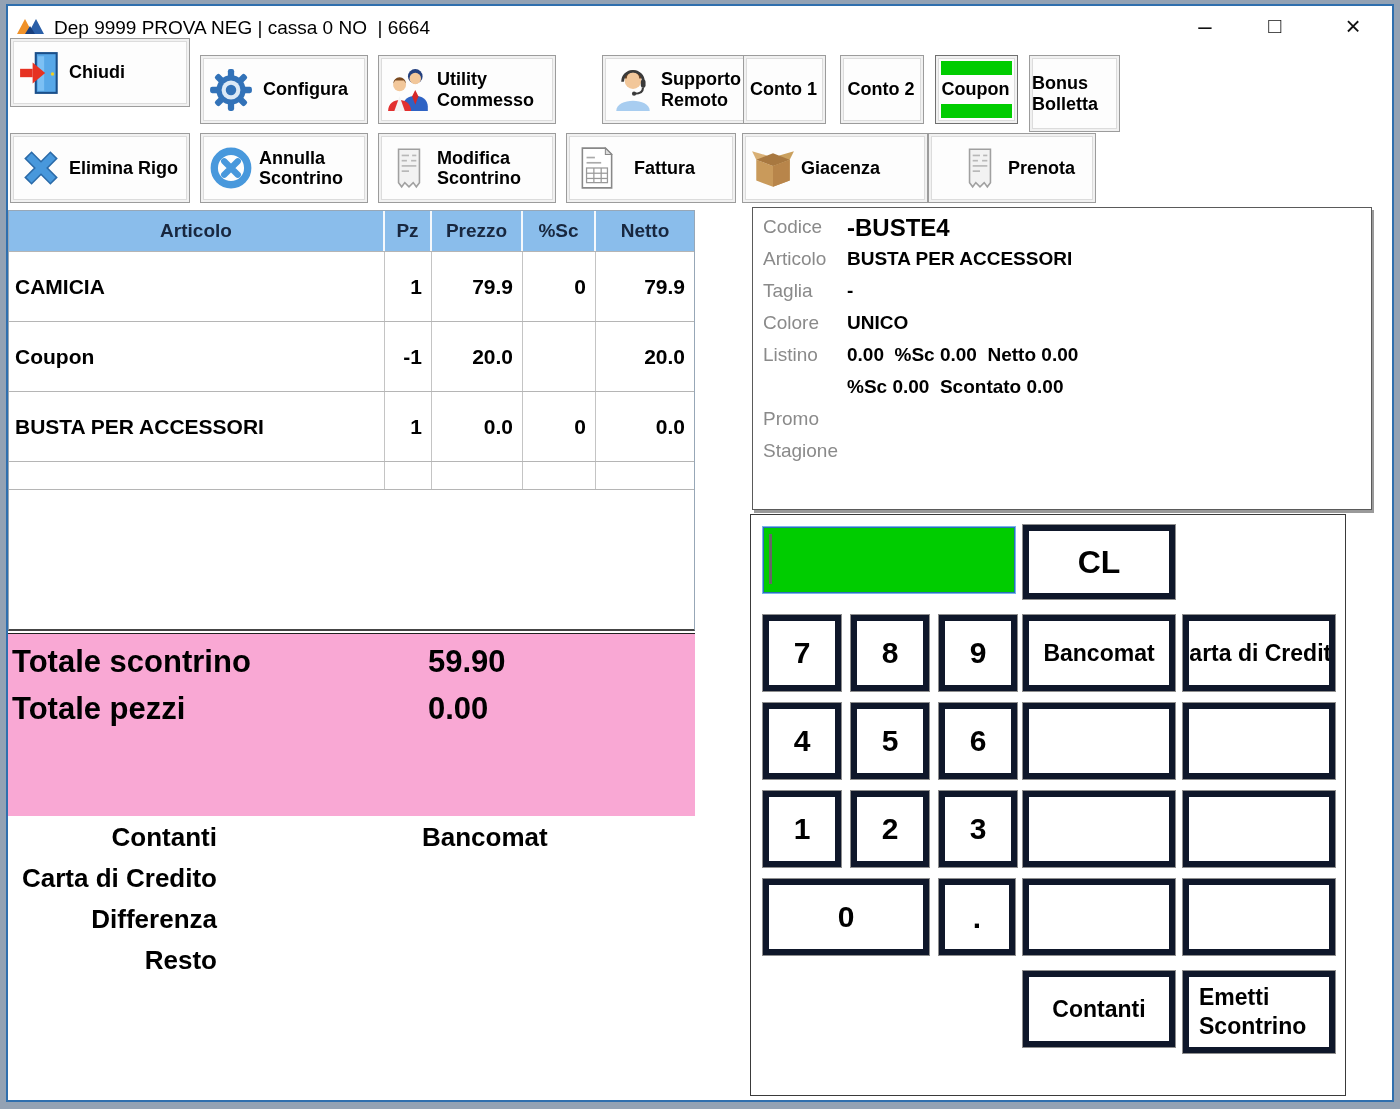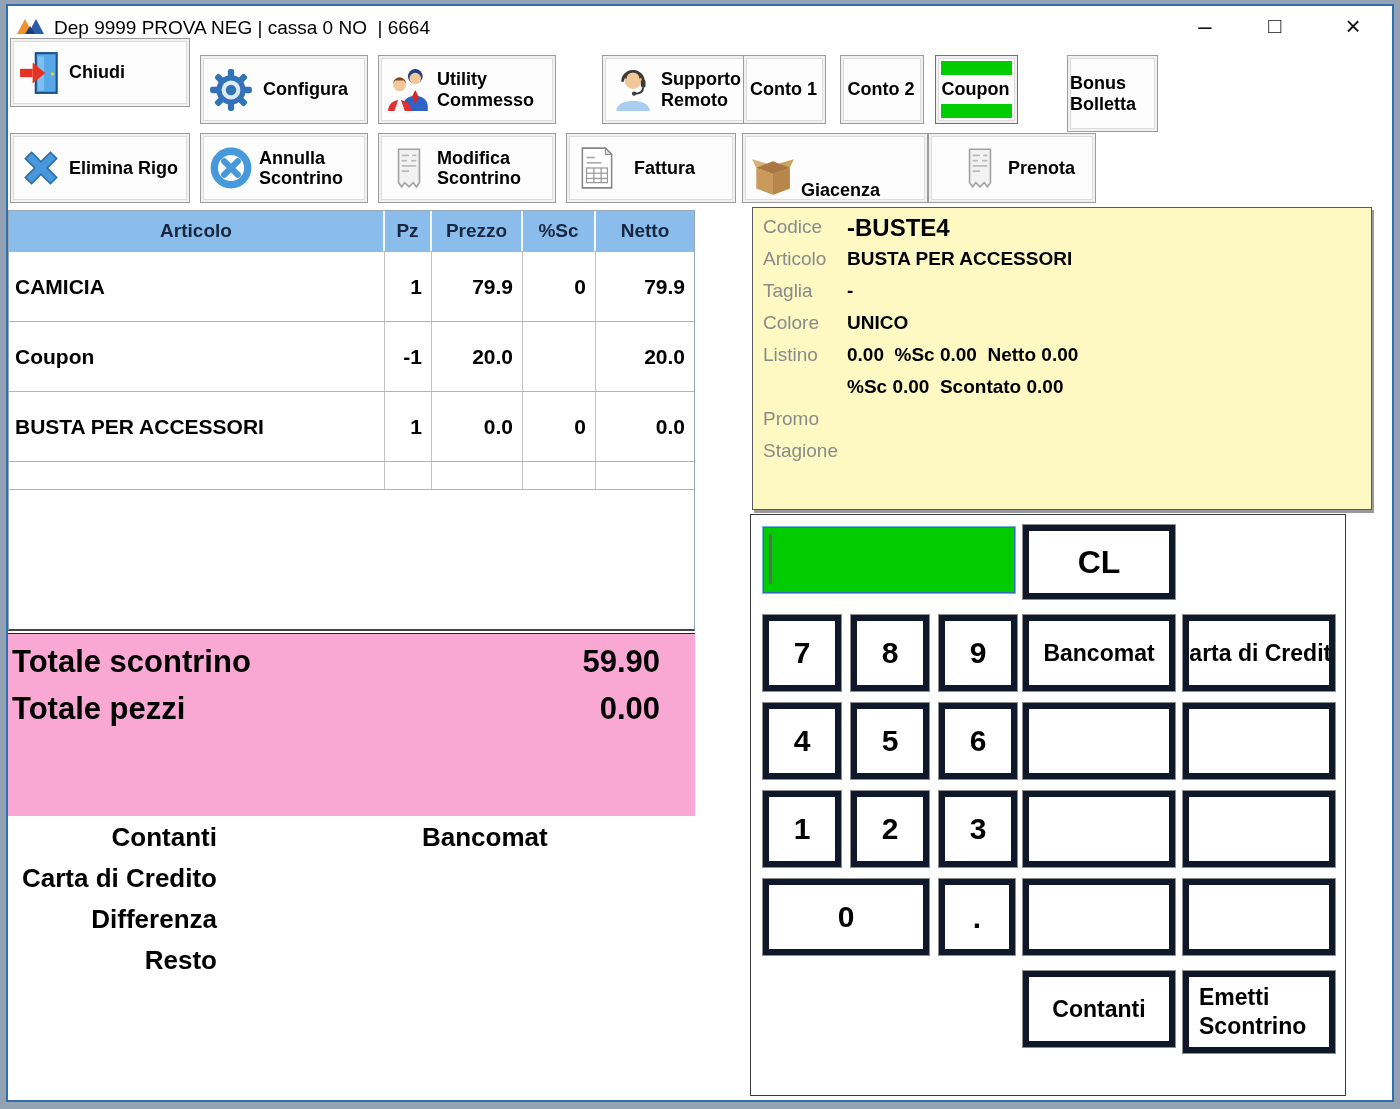--- a/index.html
+++ b/index.html
@@ -44,33 +44,33 @@
   .thead { background:#8abdeb; height:41px; }
   .thead > div { justify-content:center; font-weight:bold; font-size:19px;
                  color:#18273f; border-right:2px solid #f4f8fc; background:#8abdeb; }
   .tdata { height:70px; font-weight:bold; font-size:21px; color:#000; }
   .tdata.short { height:28px; }
   .tdata .c-art { padding-left:6px; }
   .tdata .num { justify-content:flex-end; padding-right:9px; }
 
   
   .detail { position:absolute; left:752px; top:207px; width:620px; height:303px;
-            background:#fef9c3; border:1px solid #5a5a5a;
+            background:#ffffff; border:1px solid #5a5a5a;
             box-shadow:2px 3px 0 #9a9a9a; padding:6px 10px; }
   .drow { display:flex; min-height:32px; align-items:flex-start; }
   .drow .dl { width:84px; flex:0 0 auto; color:#8a8a8a; font-size:19px; padding-top:2px; }
   .drow .dv { font-weight:bold; font-size:19px; color:#000; white-space:pre; padding-top:2px; }
   .drow .dv.big { font-size:24px; padding-top:0; }
 
   
   .totals { position:absolute; left:8px; top:633px; width:687px; height:183px;
             background:#f9a8d4; border-top:1px solid #222; padding-top:10px; }
   .totline { position:relative; height:47px; }
   .totlbl { position:absolute; left:4px; top:0; font-weight:bold; font-size:31px; color:#000; }
-  .totval { position:absolute; left:420px; width:232px; top:0; text-align:right;
+  .totval { position:absolute; left:420px; width:232px; top:0; text-align:left;
             font-weight:bold; font-size:31px; color:#000; }
 
   
   .pay { position:absolute; font-weight:bold; font-size:26px; color:#000; }
   .pay.ralign { left:0; width:217px; text-align:right; }
 
   
   .numpad { position:absolute; left:750px; top:514px; width:596px; height:582px;
             background:#fff; border:1px solid #3a3a3a; }
   .npinput { position:absolute; left:12px; top:12px; width:252px; height:66px;
@@ -181,21 +181,21 @@
   <div class="tbtn center" style="left:840px; top:55px; width:84px; height:69px;">
     <span class="lbl">Conto 2</span>
   </div>
 
   <div class="tbtn center" style="left:935px; top:55px; width:83px; height:69px; border-color:#707070;">
     <span class="coupon-bar top"></span>
     <span class="lbl">Coupon</span>
     <span class="coupon-bar bot"></span>
   </div>
 
-  <div class="tbtn center" style="left:1029px; top:55px; width:91px; height:77px;margin-left:38px;">
+  <div class="tbtn center" style="left:1029px; top:55px; width:91px; height:77px;">
     <span class="lbl">Bonus Bolletta</span>
   </div>
 
   <div class="tbtn" style="left:10px; top:133px; width:180px; height:70px;">
     <span class="icon">
       <svg viewBox="0 0 44 44">
         <path d="M7 13 L13 7 L22 16 L31 7 L37 13 L28 22 L37 31 L31 37 L22 28 L13 37 L7 31 L16 22 Z" fill="#4898dc" stroke="#2a6aa8" stroke-width="1.5"></path>
       </svg>
     </span>
     <span class="lbl">Elimina Rigo</span>
@@ -242,21 +242,21 @@
           <line x1="12" y1="27" x2="32" y2="27"></line>
             <line x1="12" y1="32" x2="32" y2="32"></line>
           <line x1="19" y1="22" x2="19" y2="36"></line>
             <line x1="26" y1="22" x2="26" y2="36"></line>
         </g>
       </svg>
     </span>
     <span class="lbl">Fattura</span>
   </div>
 
-  <div class="tbtn" style="left:742px; top:133px; width:186px; height:70px;align-items:flex-end;">
+  <div class="tbtn" style="left:742px; top:133px; width:186px; height:70px;">
     <span class="icon">
       <svg viewBox="0 0 44 44">
         <polygon points="6,14 22,20 38,14 38,34 22,40 6,34" fill="#c99a5b"></polygon>
         <polygon points="22,20 38,14 38,34 22,40" fill="#b8854a"></polygon>
         <polygon points="6,14 2,6 16,10 22,20" fill="#d9b075"></polygon>
         <polygon points="38,14 42,6 28,10 22,20" fill="#caa05e"></polygon>
         <polygon points="6,14 22,8 38,14 22,20" fill="#a87840"></polygon>
       </svg>
     </span>
     <span class="lbl">Giacenza</span>

